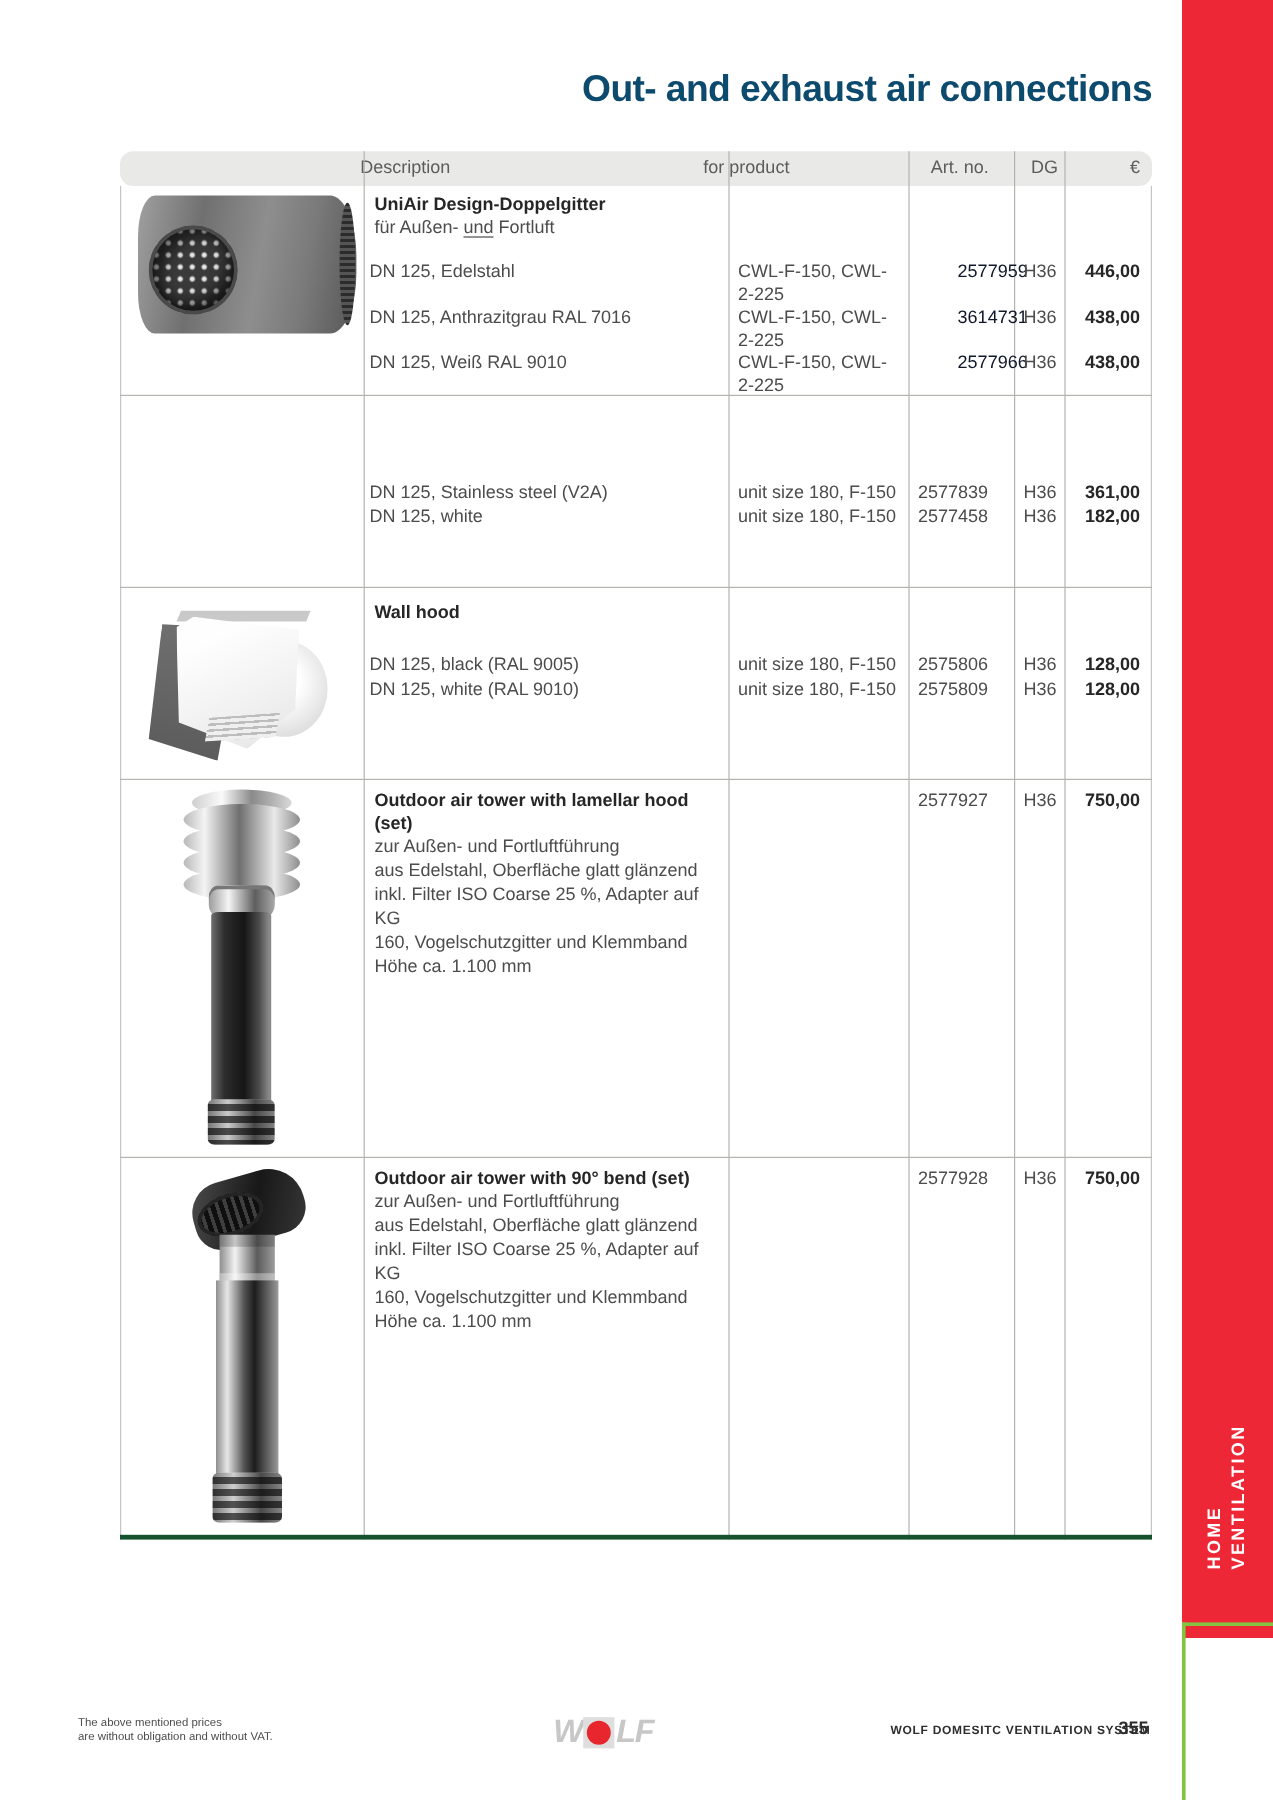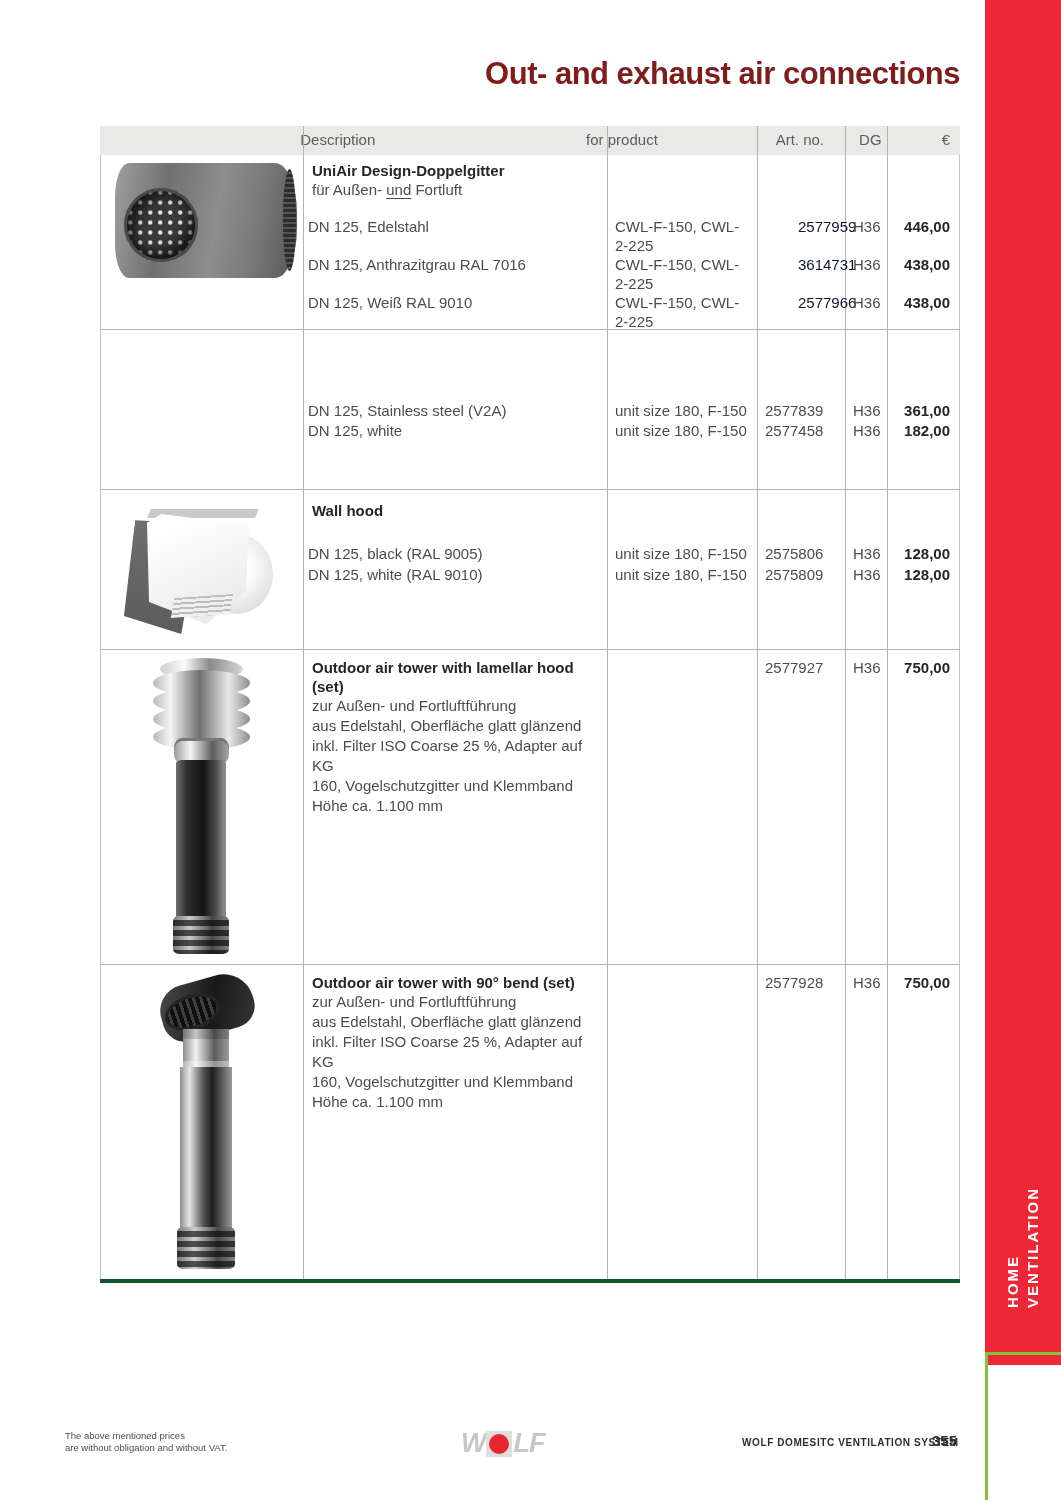--- a/index.html
+++ b/index.html
@@ -1,35 +1,35 @@
 <!DOCTYPE html>
 <html><head>
 <meta charset="utf-8">
 <style>
   html,body{margin:0;padding:0;background:#fff;}
   .page{position:relative;width:1061px;height:1500px;background:#ffffff;overflow:hidden;
         font-family:"Liberation Sans", sans-serif;color:#4c4c4c;}
 
   
   .title{position:absolute;top:56px;right:101px;font-size:31px;font-weight:bold;
-         color:#7f1d1d;letter-spacing:-0.5px;white-space:nowrap;}
+         color:#0c4a6e;letter-spacing:-0.5px;white-space:nowrap;}
 
   
   .band{position:absolute;left:985px;top:0;width:76px;height:1365px;background:#ee2737;}
   .band-label{position:absolute;left:985px;top:1140px;width:76px;height:215px;
               display:flex;align-items:center;justify-content:center;}
   .band-label-inner{writing-mode:vertical-rl;transform:rotate(180deg);
               color:#fff;font-size:15px;font-weight:bold;letter-spacing:2px;line-height:20px;}
   .green-box{position:absolute;left:985px;top:1352px;width:73px;height:145px;
              border-left:3px solid #82c341;border-top:3px solid #82c341;}
 
   
   .table{position:absolute;left:100px;top:126px;width:860px;height:1157px;font-size:15px;}
   .thead{position:absolute;left:0;top:0;width:860px;height:29px;background:#e9e9e7;
-         display:flex;color:#5c5c5c;}
+         display:flex;color:#5c5c5c;border-radius:11px;}
   .thead>div{box-sizing:border-box;padding:5px 6px 0 9px;}
   .h-img{width:203px;}
   .h-desc{width:304px;}
   .h-prod{width:150px;}
   .h-art{width:88px;margin-left:48px;}
   .h-dg{width:42px;}
   .h-eur{width:73px;text-align:right;padding-right:10px !important;}
 
   .vline{position:absolute;top:0;width:1px;height:1157px;background:#b3b3b0;}
   .vedge{position:absolute;top:29px;width:1px;height:1128px;background:#c4c4c1;}

